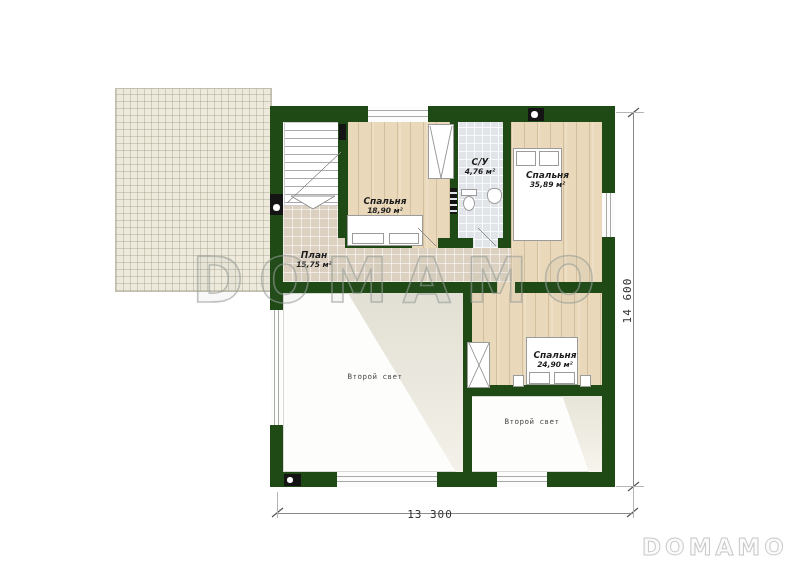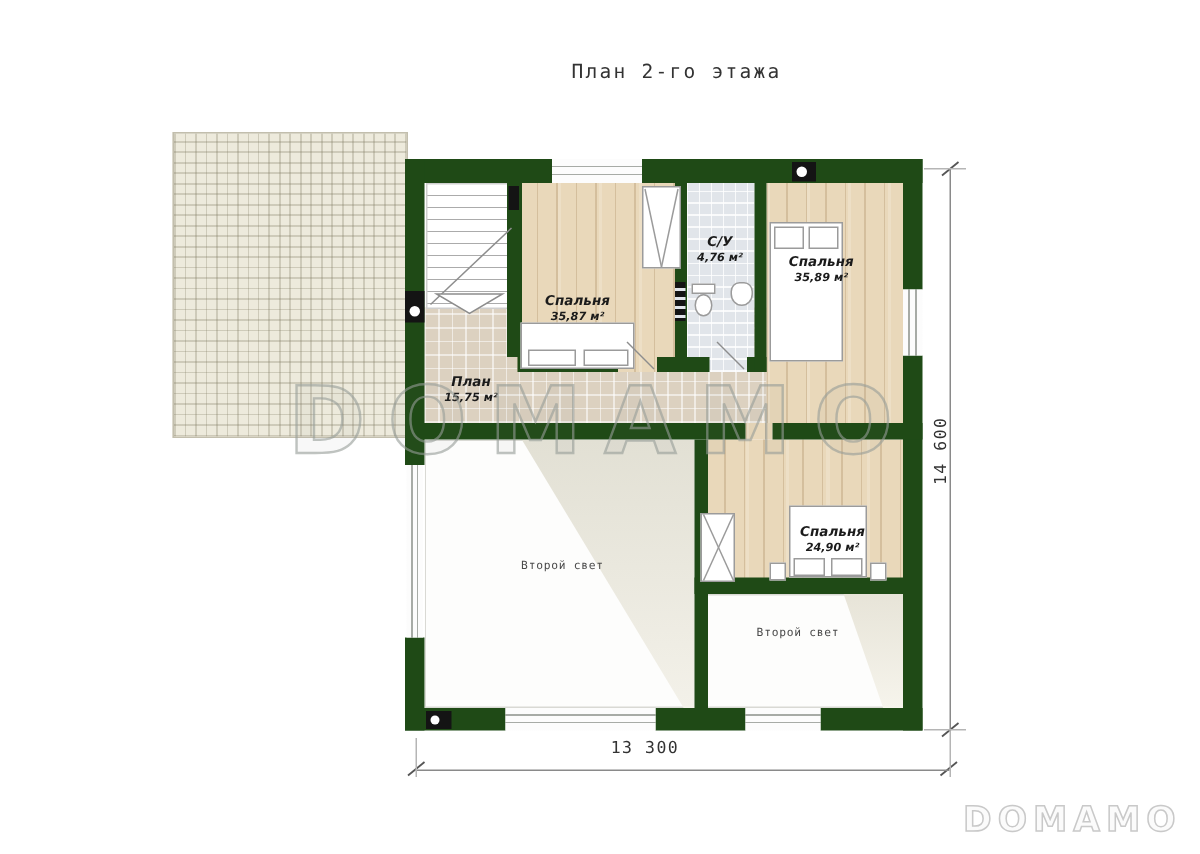--- a/index.html
+++ b/index.html
@@ -52,21 +52,20 @@
         -webkit-text-stroke:1.6px rgba(150,156,152,.6);white-space:nowrap;}
   .logo{position:absolute;font-family:"DejaVu Sans",sans-serif;font-weight:700;
         font-size:23px;letter-spacing:4px;color:rgba(200,200,200,0.08);
         -webkit-text-stroke:1px #c9c9c9;white-space:nowrap;}
 </style>
 </head>
 <body>
 
 <div class="page">
 
-  <div class="abs title" style="left:301px;top:41px;width:300px;">План 2-го этажа</div>
 
   <div class="abs roof" style="left:115px;top:88px;width:157px;height:204px;"></div>
 
   <div class="abs tile-hall" style="left:283px;top:205px;width:228px;height:77px;"></div>
   <div class="abs stairs" style="left:284px;top:122px;width:58px;height:84px;"></div>
   <div class="abs wood" style="left:345px;top:122px;width:105px;height:126px;"></div>
   <div class="abs tile-bath" style="left:458px;top:122px;width:45px;height:126px;"></div>
   <div class="abs wood" style="left:511px;top:122px;width:91px;height:160px;"></div>
   <div class="abs wood" style="left:497px;top:282px;width:18px;height:11px;"></div>
   <div class="abs wood" style="left:470px;top:293px;width:132px;height:95px;"></div>
@@ -143,21 +142,21 @@
     <line x1="496" y1="246" x2="478" y2="228" stroke="#8d8d8d" stroke-width="1"></line>
     <line x1="436" y1="246" x2="418" y2="228" stroke="#8d8d8d" stroke-width="1"></line>
     <line x1="628" y1="117" x2="639" y2="108" stroke="#555" stroke-width="1.2"></line>
     <line x1="628" y1="491" x2="639" y2="482" stroke="#555" stroke-width="1.2"></line>
     <line x1="272" y1="517" x2="283" y2="508" stroke="#555" stroke-width="1.2"></line>
     <line x1="627" y1="517" x2="638" y2="508" stroke="#555" stroke-width="1.2"></line>
   </svg>
 
   <div class="room-label" style="left:345px;top:196px;width:80px;">
     <div>Спальня</div>
-    <div class="area">35,87 м²</div>
+    <div class="area">18,90 м²</div>
   </div>
   <div class="room-label" style="left:456px;top:157px;width:48px;">
     <div>С/У</div>
     <div class="area">4,76 м²</div>
   </div>
   <div class="room-label" style="left:510px;top:170px;width:75px;">
     <div>Спальня</div>
     <div class="area">35,89 м²</div>
   </div>
   <div class="room-label" style="left:283px;top:250px;width:62px;">
@@ -171,18 +170,18 @@
   <div class="void-label" style="left:325px;top:372px;width:100px;">Второй свет</div>
   <div class="void-label" style="left:482px;top:417px;width:100px;">Второй свет</div>
 
   <div class="dim-line" style="left:633px;top:113px;width:1px;height:374px;"></div>
   <div class="dim-line" style="left:277px;top:513px;width:356px;height:1px;"></div>
   <div class="ext-line" style="left:616px;top:112px;width:28px;height:1px;"></div>
   <div class="ext-line" style="left:616px;top:486px;width:28px;height:1px;"></div>
   <div class="ext-line" style="left:277px;top:492px;width:1px;height:26px;"></div>
   <div class="ext-line" style="left:633px;top:487px;width:1px;height:31px;"></div>
   <div class="dim-text" style="left:587px;top:294px;width:80px;transform:rotate(-90deg);">14 600</div>
-  <div class="dim-text" style="left:385px;top:492px;width:90px;">13 300</div>
+  <div class="dim-text" style="left:385px;top:508px;width:90px;">13 300</div>
 
   <div class="watermark" style="left:192px;top:244px;">DOMAMO</div>
   <div class="logo" style="left:642px;top:534px;">DOMAMO</div>
 
 </div>
 
 </body></html>

